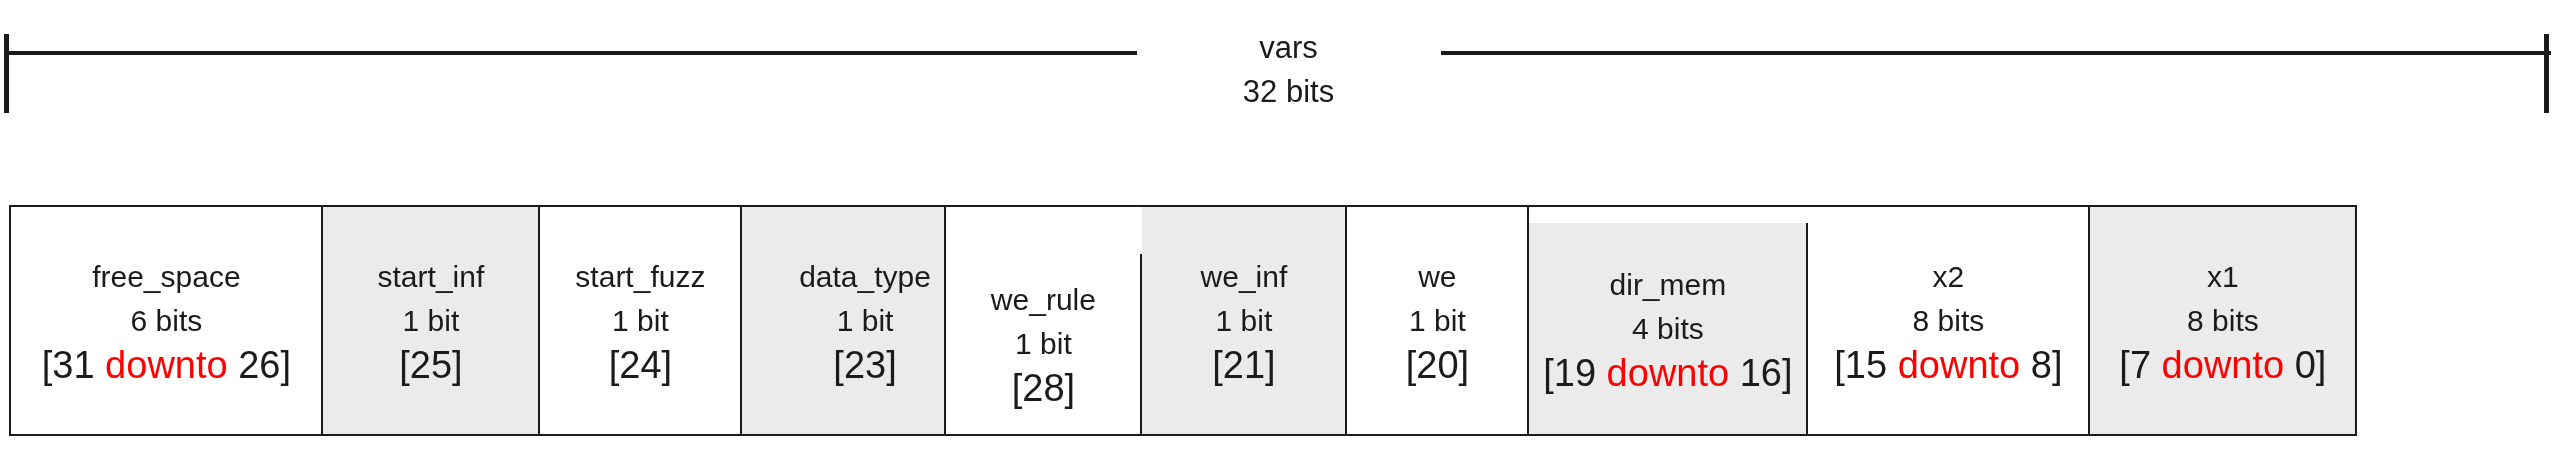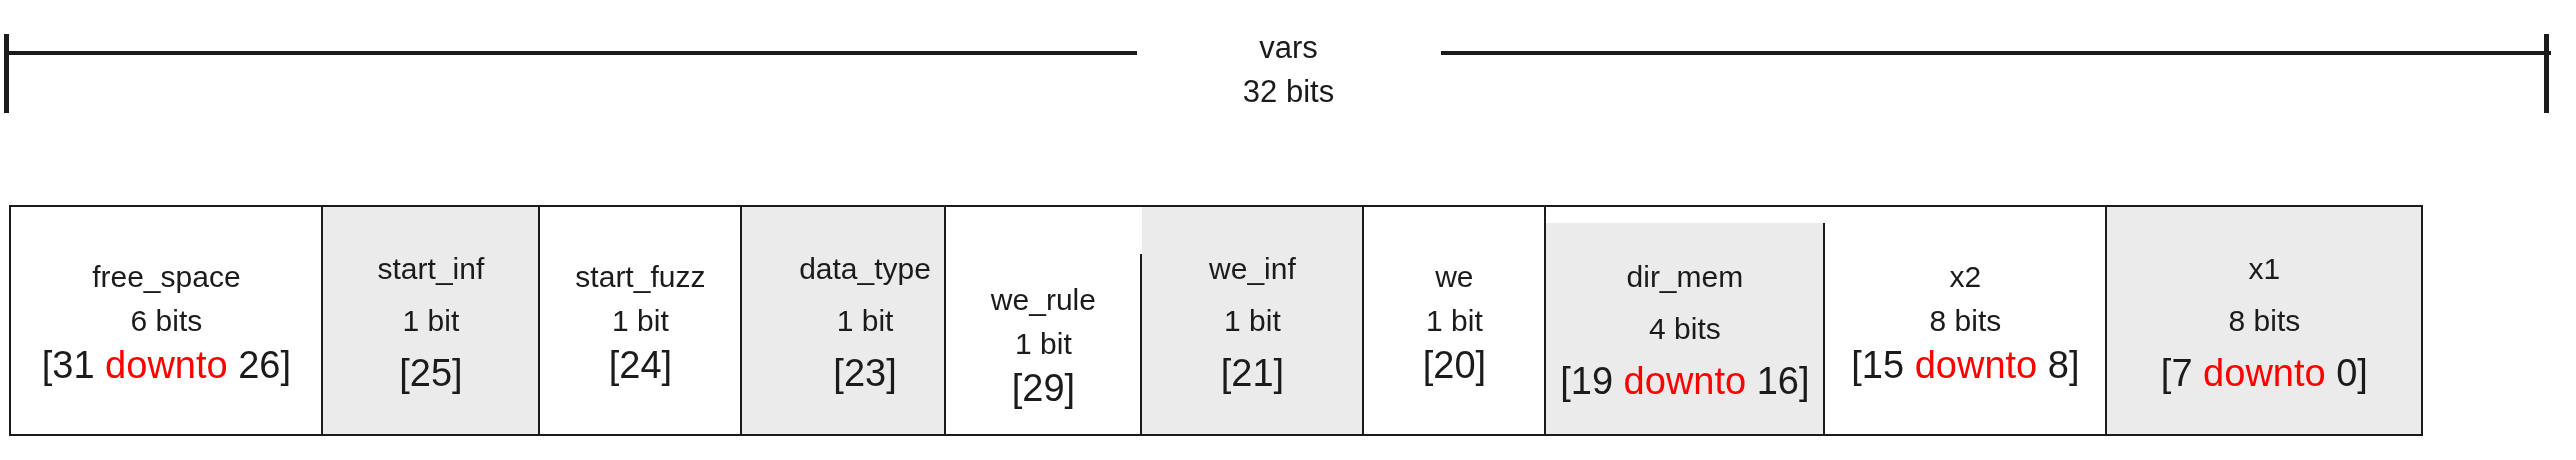--- a/index.html
+++ b/index.html
@@ -92,21 +92,20 @@
     align-items: center;
     justify-content: center;
     padding: 0 4.7px;
     background: #ffffff;
   }
   .field-cell:last-child {
     border-right: none;
   }
   .field-cell.shaded {
     background: #ebebeb;
-    gap: 8px;
   }
 
   .cell-line {
     display: block;
     text-align: center;
     font-size: 30px;
     line-height: 44px;
     color: #1b1b1b;
     white-space: nowrap;
   }
@@ -159,24 +158,24 @@
 
     <div class="field-cell shaded" style="width:204px;padding-left:48px;">
       <span class="cell-line">data_type</span>
       <span class="cell-line">1 bit</span>
       <span class="cell-range"><span>[23]</span><span class="kw-downto"></span><span></span></span>
     </div>
 
     <div class="field-cell" style="width:196px;margin-top:47px;">
       <span class="cell-line">we_rule</span>
       <span class="cell-line">1 bit</span>
-      <span class="cell-range"><span>[29]</span><span class="kw-downto"></span><span></span></span>
-    </div>
-
-    <div class="field-cell shaded" style="width:222px;">
+      <span class="cell-range"><span>[28]</span><span class="kw-downto"></span><span></span></span>
+    </div>
+
+    <div class="field-cell shaded" style="width:205px;">
       <span class="cell-line">we_inf</span>
       <span class="cell-line">1 bit</span>
       <span class="cell-range"><span>[21]</span><span class="kw-downto"></span><span></span></span>
     </div>
 
     <div class="field-cell" style="width:182px;">
       <span class="cell-line">we</span>
       <span class="cell-line">1 bit</span>
       <span class="cell-range"><span>[20]</span><span class="kw-downto"></span><span></span></span>
     </div>
@@ -186,21 +185,21 @@
       <span class="cell-line">4 bits</span>
       <span class="cell-range"><span>[19 </span><span class="kw-downto">downto</span><span> 16]</span></span>
     </div>
 
     <div class="field-cell" style="width:282px;">
       <span class="cell-line">x2</span>
       <span class="cell-line">8 bits</span>
       <span class="cell-range"><span>[15 </span><span class="kw-downto">downto</span><span> 8]</span></span>
     </div>
 
-    <div class="field-cell shaded" style="width:314px;">
+    <div class="field-cell shaded" style="width:265px;">
       <span class="cell-line">x1</span>
       <span class="cell-line">8 bits</span>
       <span class="cell-range"><span>[7 </span><span class="kw-downto">downto</span><span> 0]</span></span>
     </div>
 
   </div>
 
 </div>
 
 

